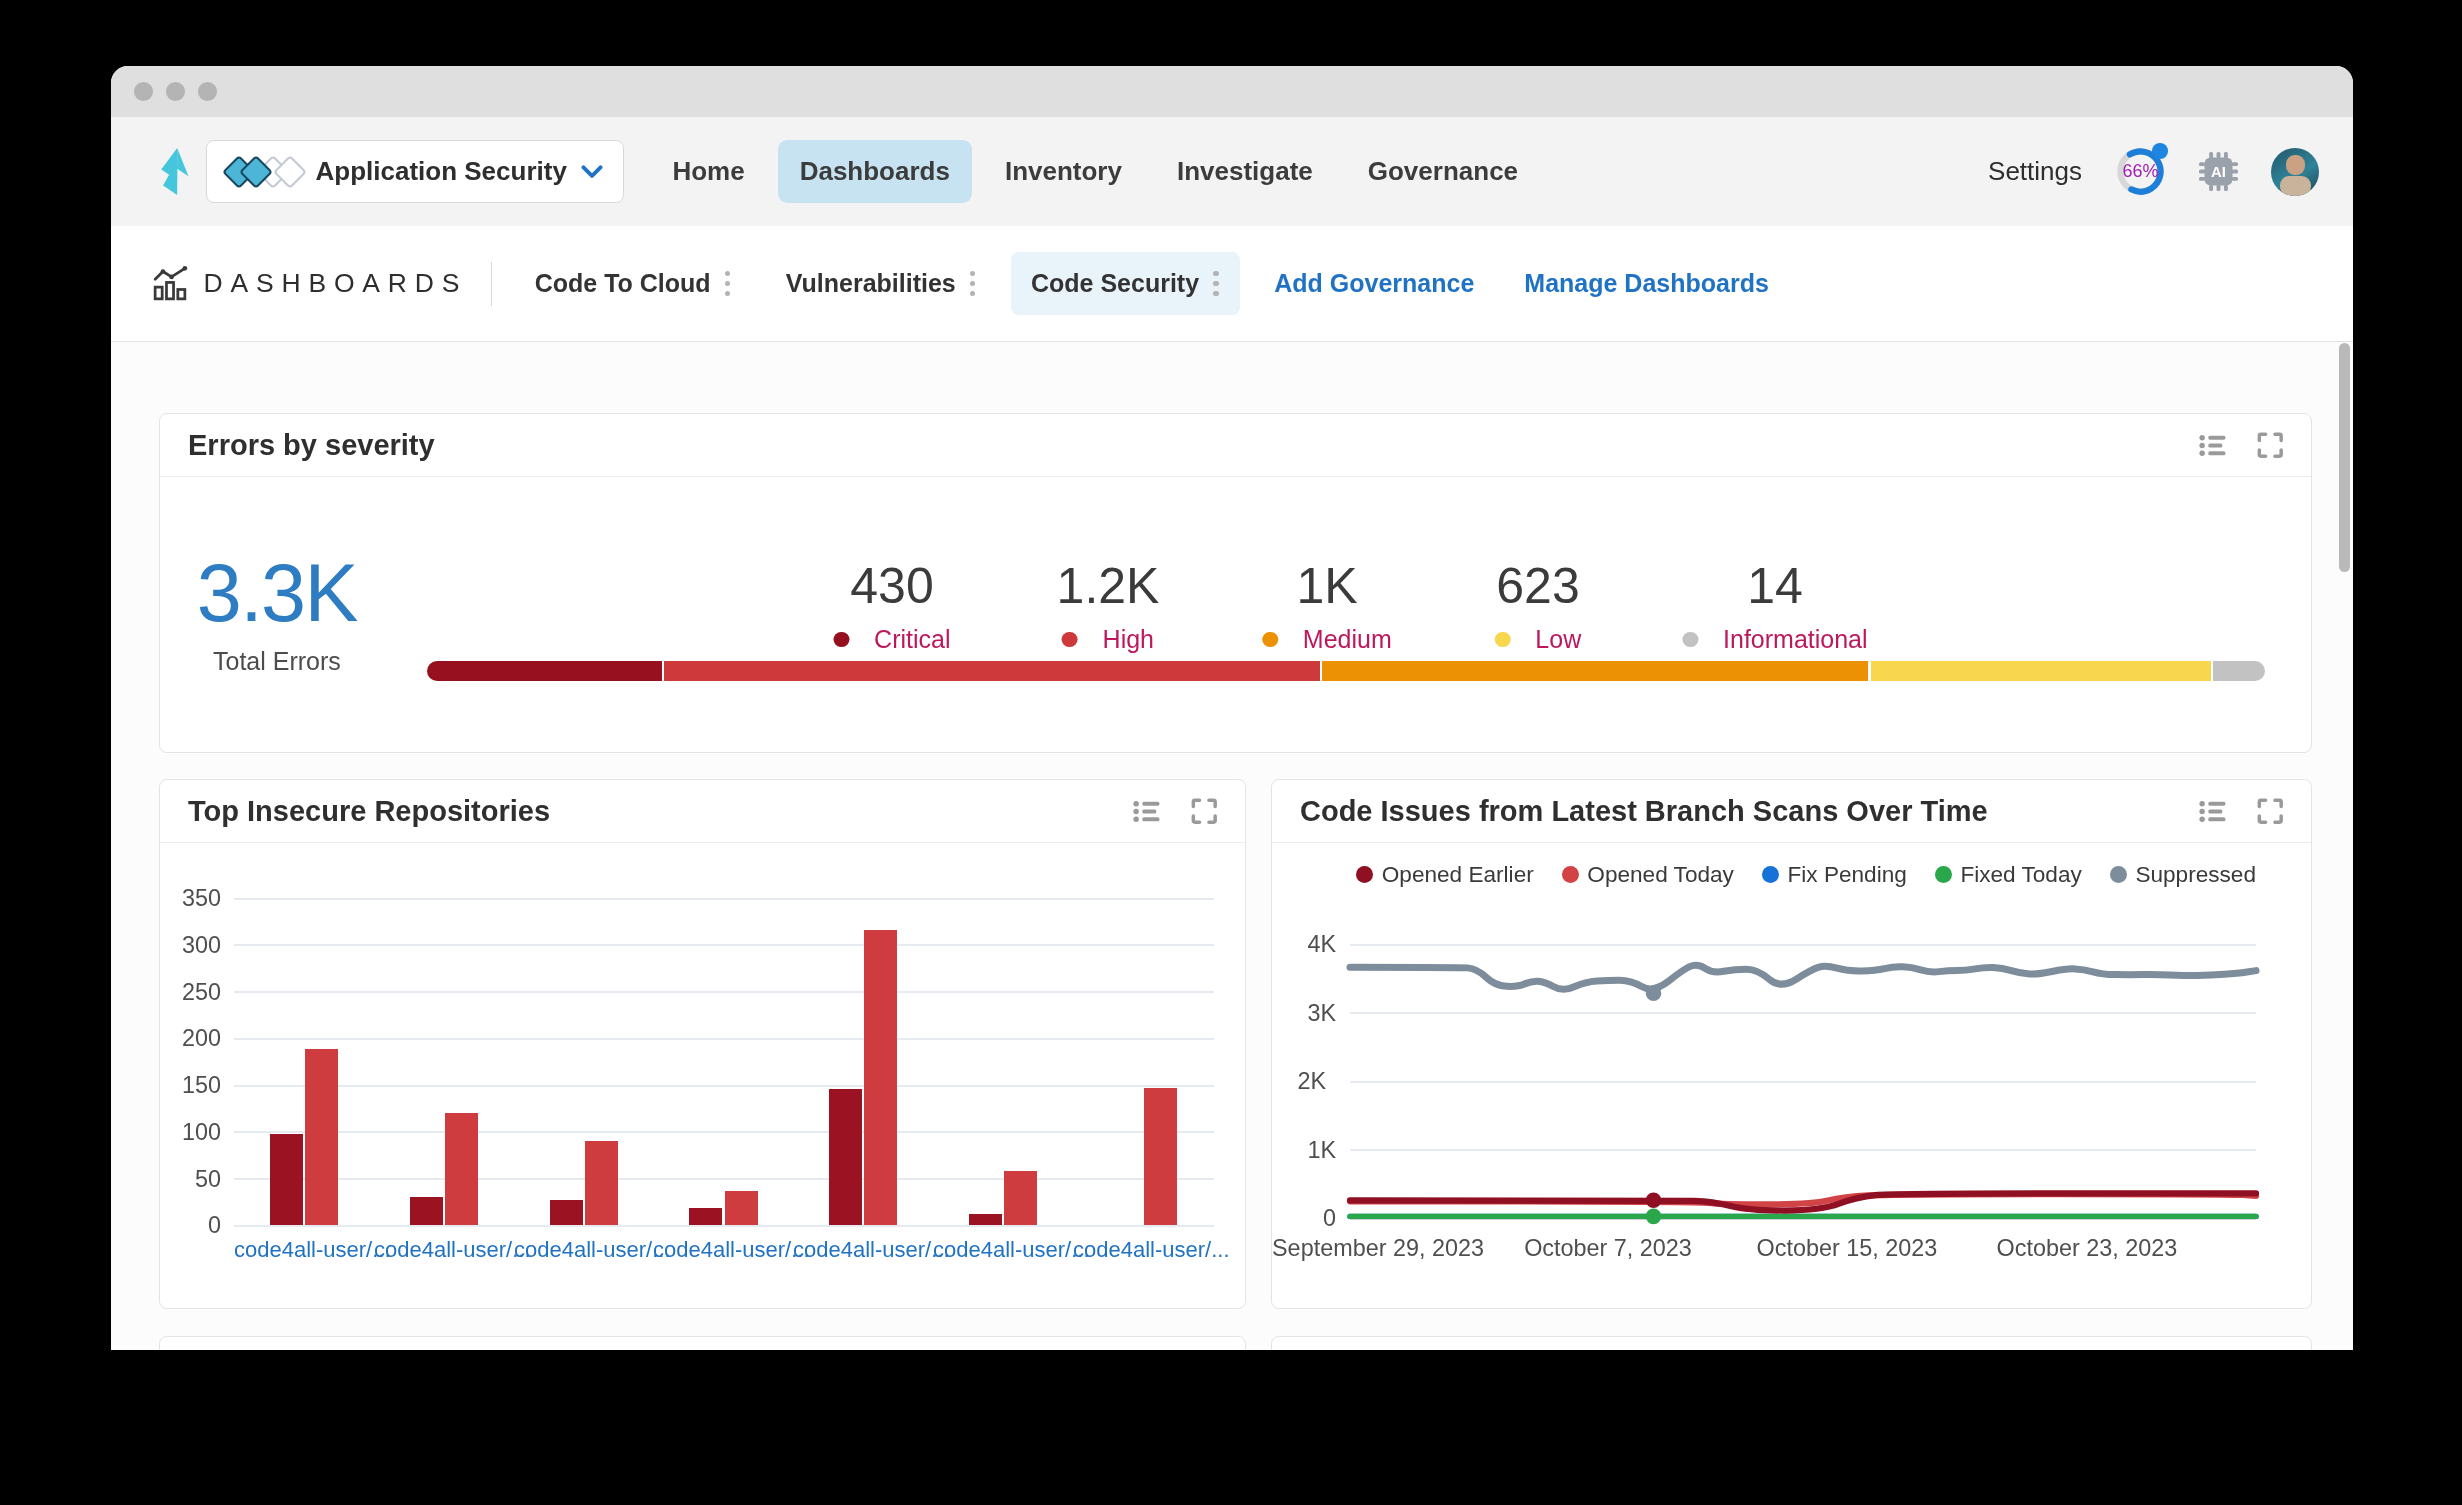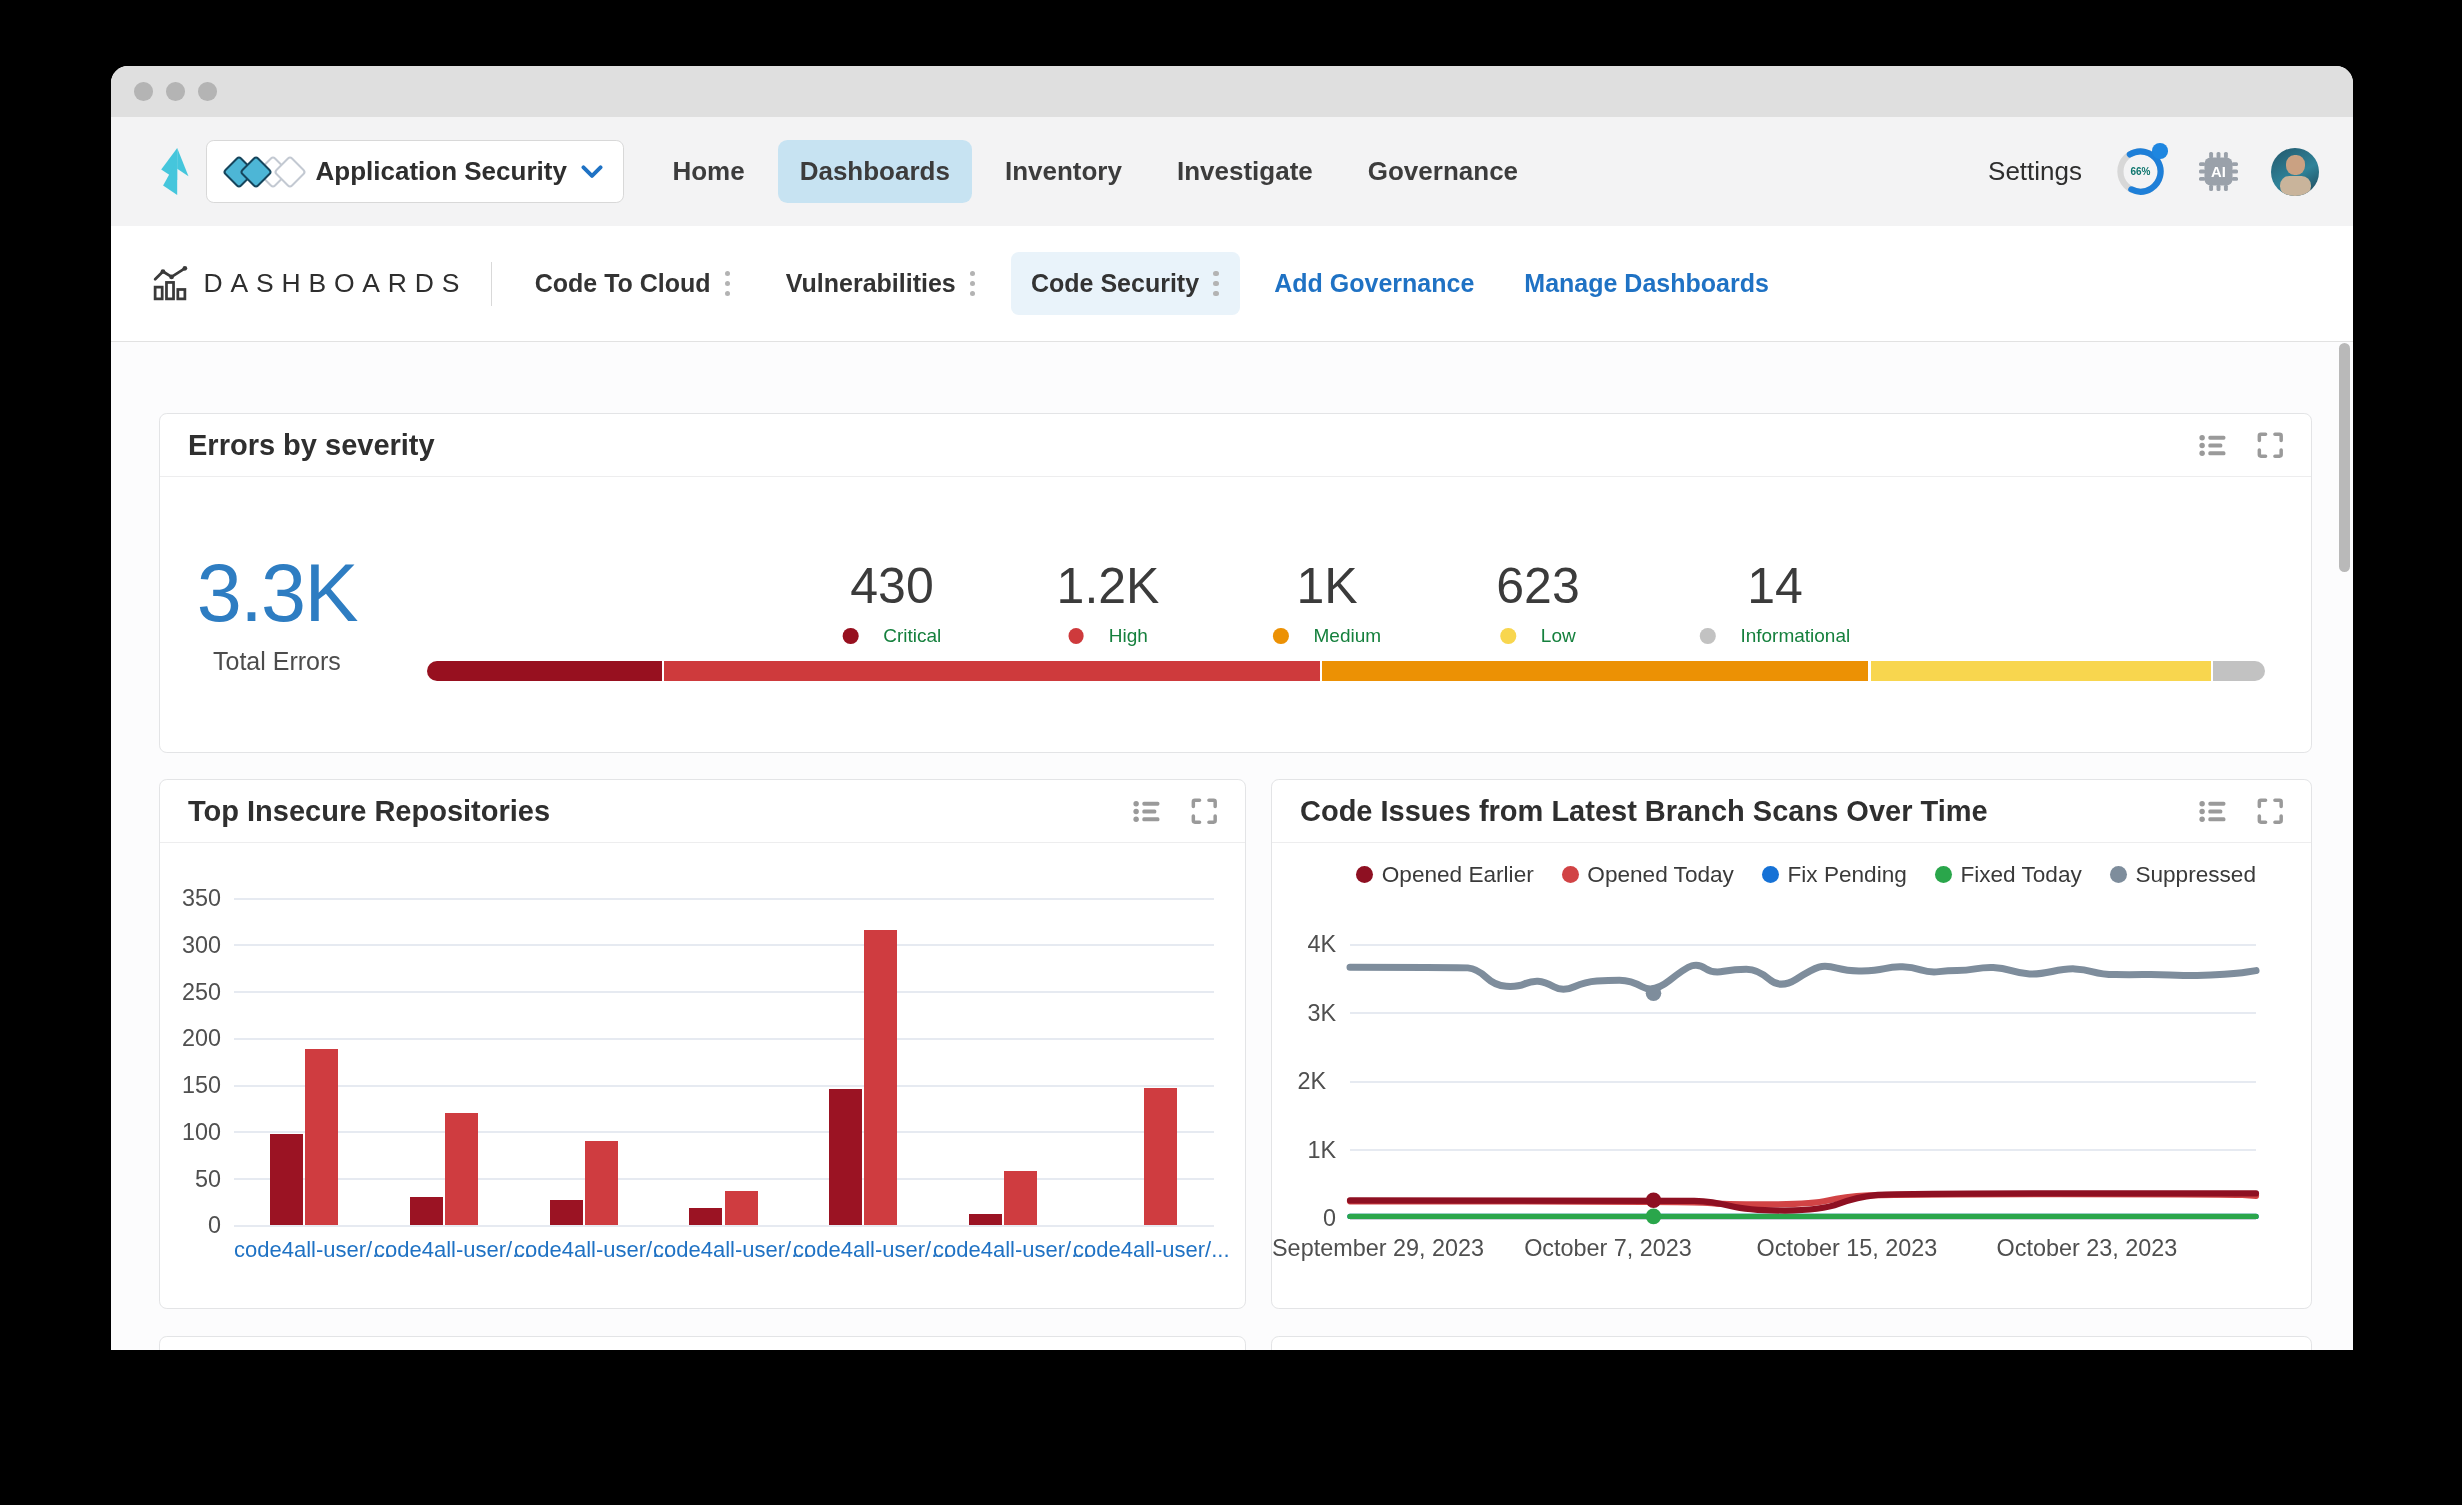--- a/index.html
+++ b/index.html
@@ -21,21 +21,21 @@
   .dia.o{background:#fff;border:2.3px solid #c3c9d2;z-index:1;}
   .module-label{font-size:26px;font-weight:700;color:#2e2e2e;white-space:nowrap;}
   .mainnav{display:flex;align-items:center;gap:11px;margin-left:26.5px;}
   .nav-item{font-size:26px;font-weight:700;color:#3c3c3c;padding:15.6px 22px;border-radius:9.4px;cursor:pointer;white-space:nowrap;}
   .nav-item.active{background:#c7e3f2;}
   .nav-right{margin-left:auto;display:flex;align-items:center;gap:33px;}
   .settings{font-size:26px;font-weight:400;color:#2e2e2e;cursor:pointer;}
   .ring-wrap{position:relative;width:51px;height:51px;}
   .ring-wrap svg{display:block;}
   .ring-pct{position:absolute;inset:0;display:flex;align-items:center;justify-content:center;
-            font-size:10px;font-weight:700;color:#0f766e;}
+            font-size:18px;font-weight:400;color:#a21caf;}
   .ring-dot{position:absolute;right:-1.6px;top:-3.1px;width:15.6px;height:15.6px;border-radius:50%;background:#1e86e0;}
   .aichip{width:39px;height:39px;position:relative;}
   .avatar{width:48px;height:48px;border-radius:50%;overflow:hidden;position:relative;
           background:linear-gradient(150deg,#23576b 0%,#2f8399 55%,#1d4254 100%);cursor:pointer;}
   .avatar::before{content:"";position:absolute;left:15px;top:7.8px;width:18.7px;height:20px;border-radius:45%;background:#caa182;}
   .avatar::after{content:"";position:absolute;left:8.6px;top:28px;width:31px;height:20px;border-radius:9.4px;background:#c9b49b;}
   
   .dashbar{height:115px;background:#fff;border-bottom:0.8px solid #e2e2e2;display:flex;align-items:center;padding:0 41px;}
   .dash-title{font-size:26.5px;letter-spacing:7.8px;color:#2e2e2e;font-weight:500;margin-left:15.6px;white-space:nowrap;}
   .vdiv{width:0.8px;height:44px;background:#d9d9d9;margin:0 23.4px;}
@@ -55,21 +55,21 @@
   .card-icons{margin-left:auto;display:flex;align-items:center;gap:30px;}
   .card-icons svg{display:block;cursor:pointer;}
   .row{display:flex;gap:25px;}
   #card-errors{margin-top:71px;height:338px;}
   .errors-body{position:relative;height:274px;}
   .total-block{position:absolute;left:23.4px;top:76px;width:187px;text-align:center;}
   .total-value{font-size:81px;font-weight:300;line-height:1;letter-spacing:-1.6px;}
   .total-label{font-size:25px;color:#4c4c4c;margin-top:12.5px;}
   .sev{position:absolute;top:84px;transform:translateX(-50%);text-align:center;}
   .sev-val{font-size:50px;font-weight:300;color:#3b3b3b;line-height:1;}
-  .sev-lab{margin-top:14px;display:flex;align-items:center;justify-content:center;gap:25px;font-size:19px;color:#15803d;white-space:nowrap;}
+  .sev-lab{margin-top:14px;display:flex;align-items:center;justify-content:center;gap:25px;font-size:25px;color:#be185d;white-space:nowrap;}
   .sev-dot{width:15.6px;height:15.6px;border-radius:50%;}
   .stackbar{position:absolute;left:267px;right:46px;top:184px;height:20px;border-radius:10px;overflow:hidden;display:flex;background:#fff;}
   .seg{height:100%;}
   .seg + .seg{margin-left:2.3px;}
   #card-repos{width:1085px;height:528px;flex:0 0 auto;}
   #card-issues{flex:1;height:528px;}
   .chart-body{position:relative;height:464px;}
   .gline{position:absolute;height:1.6px;background:#e6eaf1;}
   .gline.dark{background:#c9cfd8;}
   .ylab{position:absolute;font-size:23.4px;color:#4f4f4f;text-align:right;width:47px;}

